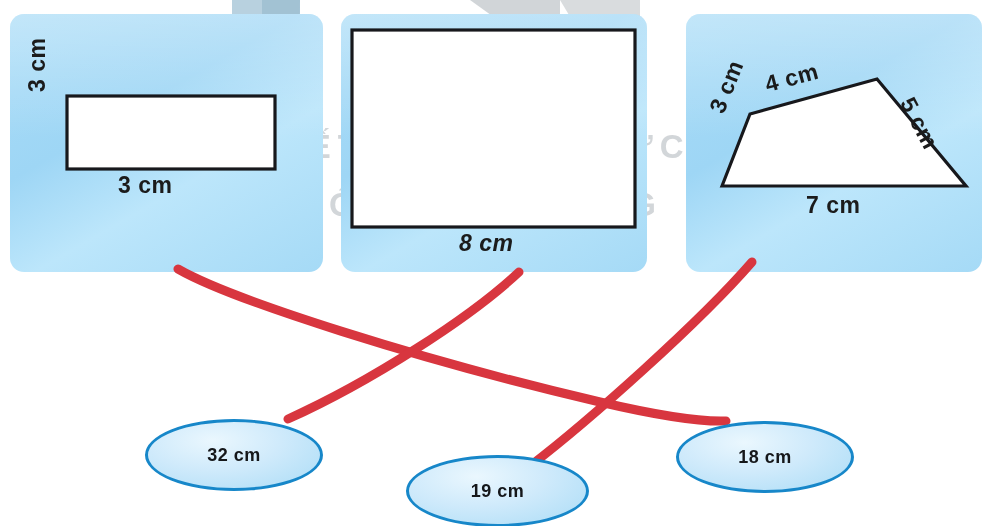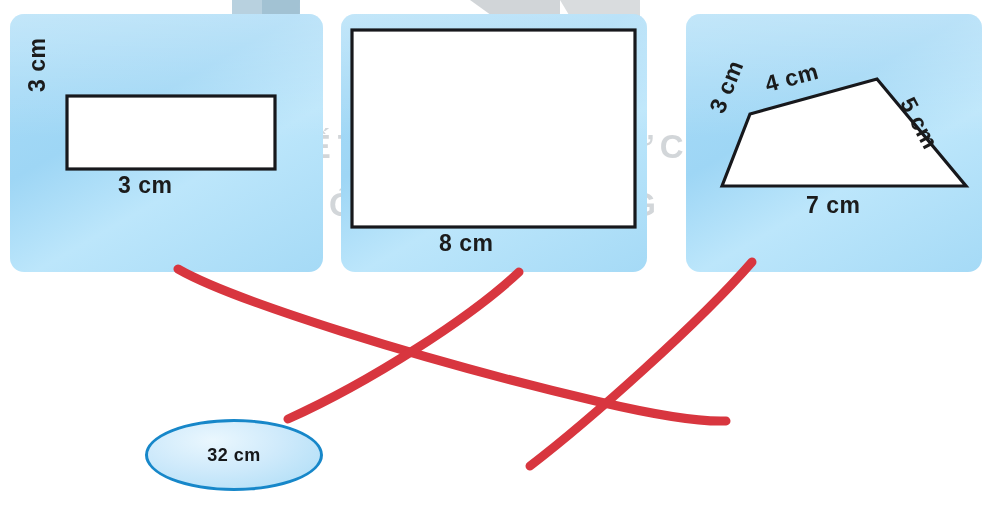--- a/index.html
+++ b/index.html
@@ -77,21 +77,21 @@
     font-family: "Liberation Sans", sans-serif;
     font-size: 23px;
     font-weight: bold;
     color: #1b1b1b;
     white-space: nowrap;
     z-index: 4;
     letter-spacing: .5px;
   }
   .dim-rect-h { left: 24px;  top: 92px;  transform: rotate(-90deg); transform-origin: left top; }
   .dim-rect-w { left: 118px; top: 172px; }
-  .dim-sq-w   { left: 439px; top: 230px; }
+  .dim-sq-w   { left: 459px; top: 230px; font-style: italic; }
   .dim-tr-a   { left: 762px; top: 72px;  transform: rotate(-15deg); transform-origin: left top; }
   .dim-tr-b   { left: 704px; top: 107px; transform: rotate(-68deg); transform-origin: left top; }
   .dim-tr-c   { left: 918px; top: 93px;  transform: rotate(62deg);  transform-origin: left top; }
   .dim-tr-d   { left: 806px; top: 192px; }
 
   
   #connectors {
     position: absolute;
     left: 0; top: 0;
     width: 991px; height: 526px;
@@ -176,14 +176,20 @@
 
   <svg id="connectors" viewBox="0 0 991 526">
     <path class="connector" d="M178 269 C 232 300, 420 360, 600 402 C 660 416, 700 422, 726 421"></path>
     <path class="connector" d="M519 272 C 470 318, 370 382, 288 419"></path>
     <path class="connector" d="M752 262 C 700 322, 590 420, 530 466"></path>
   </svg>
 
   <div class="oval" id="oval-32">
     <span class="oval-label">32 cm</span>
   </div>
+  <div class="oval" id="oval-19">
+    <span class="oval-label">19 cm</span>
+  </div>
+  <div class="oval" id="oval-18">
+    <span class="oval-label">18 cm</span>
+  </div>
 
 </div>
 
 </body></html>

